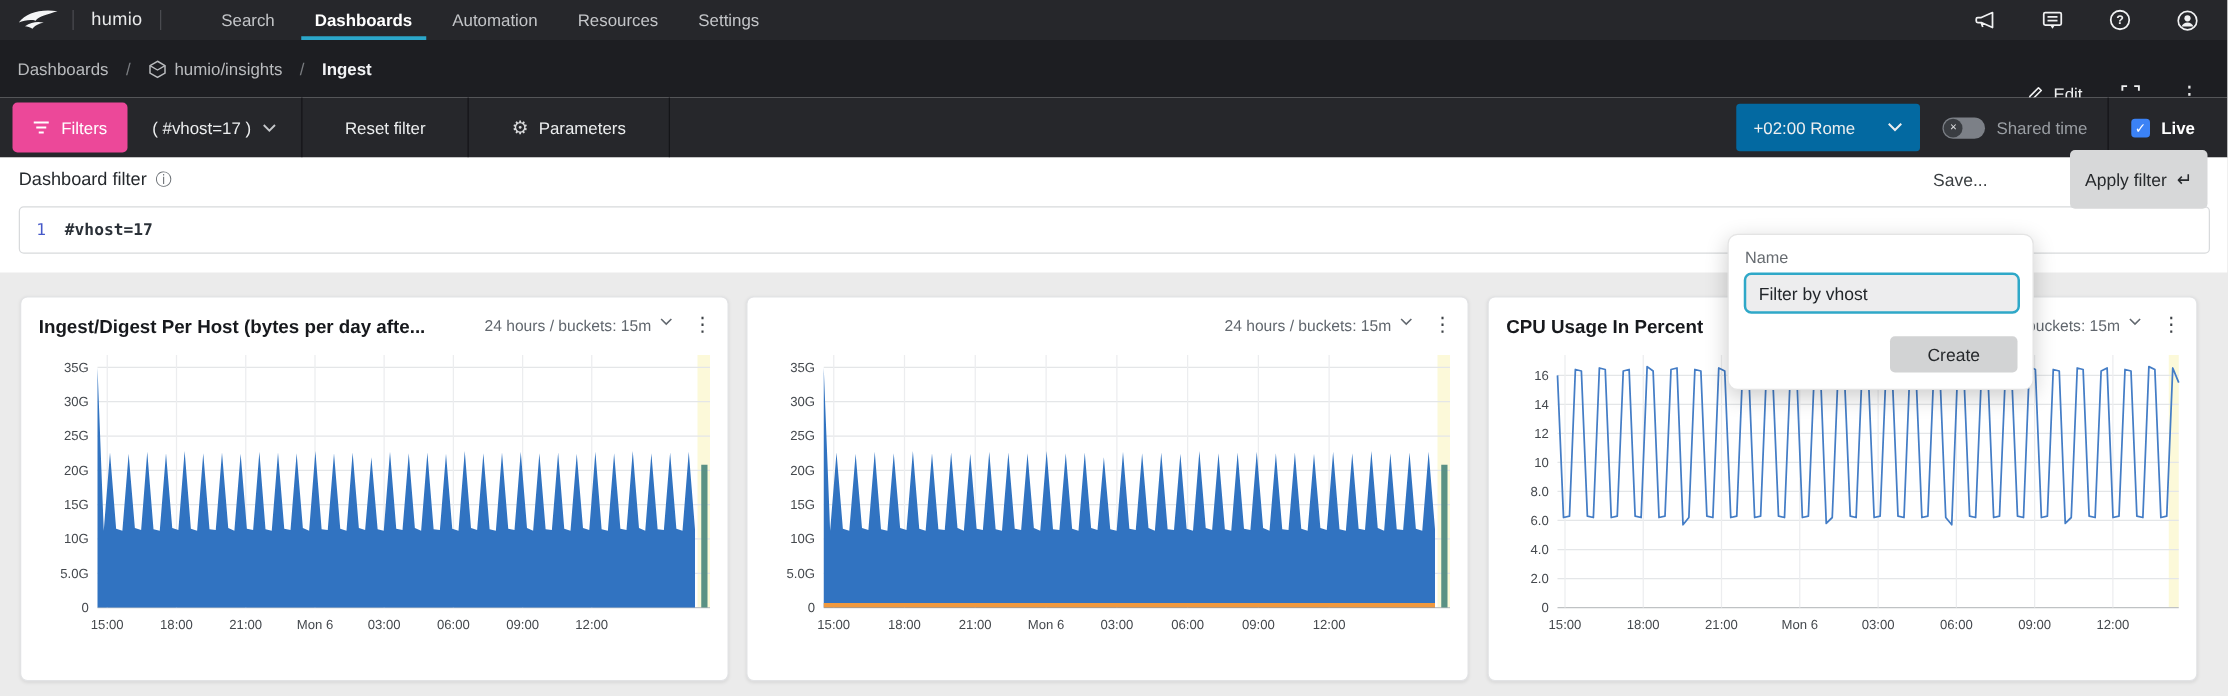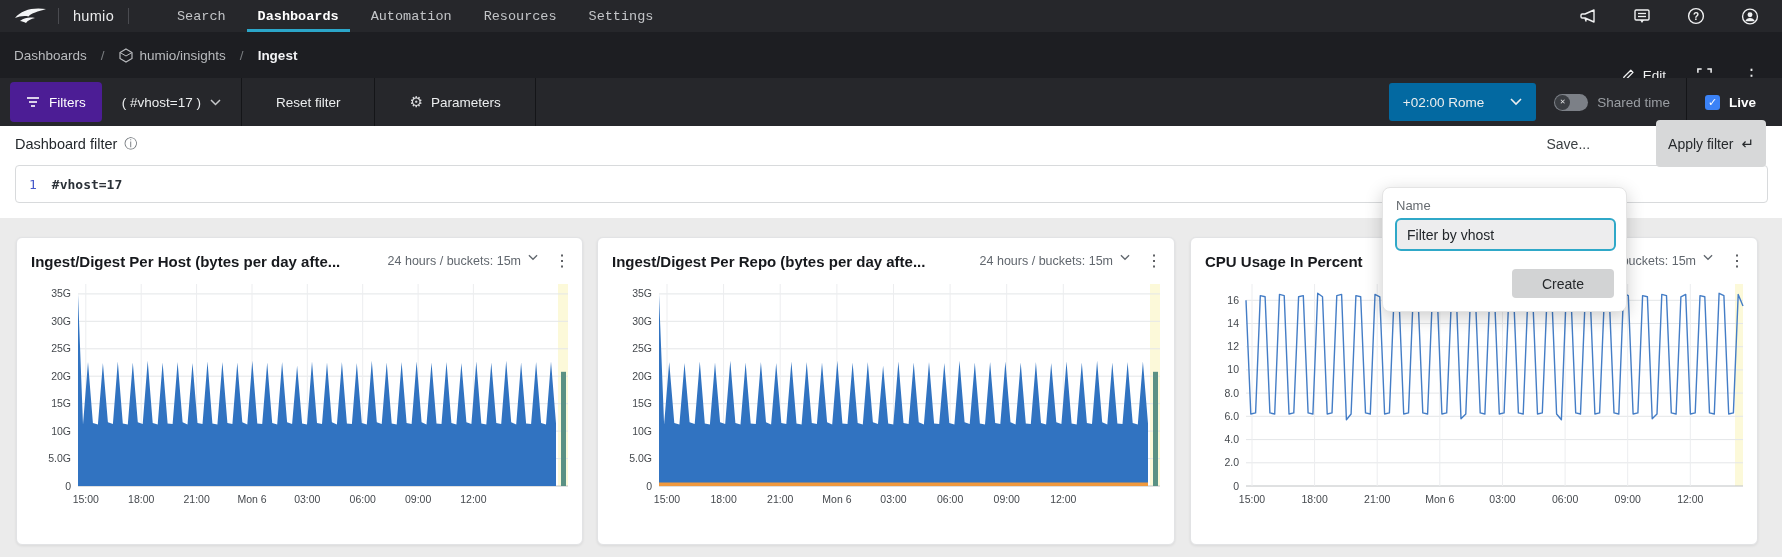--- a/index.html
+++ b/index.html
@@ -7,41 +7,41 @@
     font-family:"Liberation Sans",sans-serif; position:relative; }
 
   
   .topnav { position:absolute; left:0; top:0; width:1782px; height:32px;
     background:#26272b; display:flex; align-items:center; z-index:10; }
   .logo { width:34px; height:22px; margin-left:14px; flex:0 0 auto; }
   .vsep { width:1px; height:16px; background:#4a4b50; margin:0 10px; }
   .brand { color:#e9eaeb; font-size:14.5px; letter-spacing:.3px; margin:0 4px; }
   .navitems { display:flex; height:32px; margin-left:22px; }
   .navitem { height:32px; display:flex; align-items:center; padding:0 11px; margin:0 5px;
-    color:#c3c5c8; font-size:13.5px; cursor:pointer; border-bottom:3px solid transparent; padding-top:3px;font-family:Liberation Mono, monospace; }
+    color:#c3c5c8; font-size:13.5px; cursor:pointer; border-bottom:3px solid transparent; padding-top:3px; }
   .navitem.active { color:#ffffff; font-weight:700; border-bottom-color:#2ba6c9; }
   .topicons { margin-left:auto; display:flex; align-items:center; gap:34px; margin-right:22px; }
   .topicon { width:20px; height:20px; display:flex; align-items:center; justify-content:center; }
 
   
   .crumbbar { position:absolute; left:0; top:32px; width:1782px; height:46px;
     background:#1d1e22; display:flex; align-items:center; color:#b9bbbe; font-size:13.5px; }
   .crumbbar .crumb { margin-left:14px; }
   .crumbbar .slash { margin:0 14px; color:#7a7d81; }
   .repo { display:flex; align-items:center; gap:7px; }
   .crumb-current { color:#f2f3f5; font-weight:700; }
   .crumbactions { margin-left:auto; display:flex; align-items:center; gap:30px; margin-right:22px; color:#f0f1f2;margin-top:40px; }
   .editbtn { display:flex; align-items:center; gap:7px; font-size:13.5px; cursor:pointer; }
   .kebab { font-size:17px; color:#e8e9ea; line-height:1; cursor:pointer; }
 
   
   .filterbar { position:absolute; left:0; top:78px; width:1782px; height:48px;
     background:#26272b; display:flex; align-items:center; color:#eceeef; font-size:13.5px; }
   .fsep { width:1px; height:48px; background:#141518; }
-  .filtersbtn { background:#4c1d95; border-radius:4px; height:40px; margin-left:10px;
+  .filtersbtn { background:#ec4899; border-radius:4px; height:40px; margin-left:10px;
     display:flex; align-items:center; gap:9px; padding:0 16px; color:#fff; font-weight:500; cursor:pointer; }
   .activefilter { display:flex; align-items:center; gap:9px; padding:0 20px; height:48px; cursor:pointer; }
   .barseg { display:flex; align-items:center; justify-content:center; gap:8px; height:48px; padding:0 34px; cursor:pointer; }
   .gearglyph { font-size:15px; color:#d8d9db; }
   .tzpill { background:#0369a1; border-radius:3px; height:38px; display:flex; align-items:center;
     padding:0 14px; gap:26px; cursor:pointer; margin-left:auto; }
   .toggle { width:34px; height:17px; background:#7c8087; border-radius:9px; position:relative;
     margin-left:18px; cursor:pointer; flex:0 0 auto; }
   .knob { position:absolute; left:1px; top:1px; width:15px; height:15px; border-radius:50%;
     background:#3a3d42; color:#dfe0e2; font-size:7px; display:flex; align-items:center; justify-content:center; }
@@ -272,21 +272,20 @@
         <text x="397.1" y="227" text-anchor="middle">09:00</text>
         <line x1="452.4" x2="452.4" y1="8" y2="210" stroke="#ecedef" stroke-width="1"></line>
         <text x="452.4" y="227" text-anchor="middle">12:00</text>
         <path d="M57,210.0 L57.0,17.9 L62.0,148.5 L67.0,85.9 L71.9,146.9 L76.9,148.5 L81.9,87.0 L86.9,146.3 L91.9,148.0 L96.8,85.4 L101.8,147.4 L106.8,148.5 L111.8,86.5 L116.8,146.3 L121.7,148.0 L126.7,84.8 L131.7,146.9 L136.7,148.5 L141.6,86.5 L146.6,147.4 L151.6,148.0 L156.6,85.9 L161.6,146.3 L166.5,148.5 L171.5,87.0 L176.5,146.9 L181.5,148.0 L186.5,85.4 L191.4,147.4 L196.4,148.5 L201.4,85.9 L206.4,146.9 L211.4,148.0 L216.3,86.5 L221.3,146.3 L226.3,148.5 L231.3,84.8 L236.3,147.4 L241.2,148.0 L246.2,86.5 L251.2,146.9 L256.2,148.5 L261.1,85.9 L266.1,146.3 L271.1,148.0 L276.1,89.8 L281.1,147.4 L286.0,148.5 L291.0,85.4 L296.0,146.9 L301.0,148.0 L306.0,86.5 L310.9,146.3 L315.9,148.5 L320.9,85.9 L325.9,147.4 L330.9,148.0 L335.8,87.0 L340.8,146.9 L345.8,148.5 L350.8,84.8 L355.8,146.3 L360.7,148.0 L365.7,86.5 L370.7,147.4 L375.7,148.5 L380.6,85.9 L385.6,146.9 L390.6,148.0 L395.6,85.4 L400.6,146.3 L405.5,148.5 L410.5,86.5 L415.5,147.4 L420.5,148.0 L425.5,85.9 L430.4,146.9 L435.4,148.5 L440.4,87.0 L445.4,146.3 L450.4,148.0 L455.3,85.4 L460.3,147.4 L465.3,148.5 L470.3,86.5 L475.3,146.9 L480.2,148.0 L485.2,84.8 L490.2,146.3 L495.2,148.5 L500.1,86.5 L505.1,147.4 L510.1,148.0 L515.1,85.9 L520.1,146.9 L525.0,148.5 L530.0,85.4 L535.0,147.4 L535.0,210.0 Z" fill="#3173c1"></path>
         <rect x="540" y="95.8" width="5" height="114.2" fill="#5a9184"></rect>
       </svg></div>
 </div>
 
 <div class="panel" style="left:597px;width:578px;">
   <div class="phead">
-    <span class="ptitle">Ingest/Digest Per Repo (bytes per day afte...</span>
     <span class="prange">
       <span>24 hours / buckets: 15m</span>
       <svg class="icon" width="10" height="7" viewBox="0 0 11 7">
           <polyline points="1,1 5.5,5.5 10,1" fill="none" stroke="#61676e" stroke-width="1.4"></polyline>
         </svg>
     </span>
     <span class="pkebab">⋮</span>
   </div>
   <div class="chartbox" id="c1"><svg width="566" height="238" viewBox="0 0 566 238">
         <rect x="548" y="8" width="10" height="202" fill="#fcf9d9"></rect>

